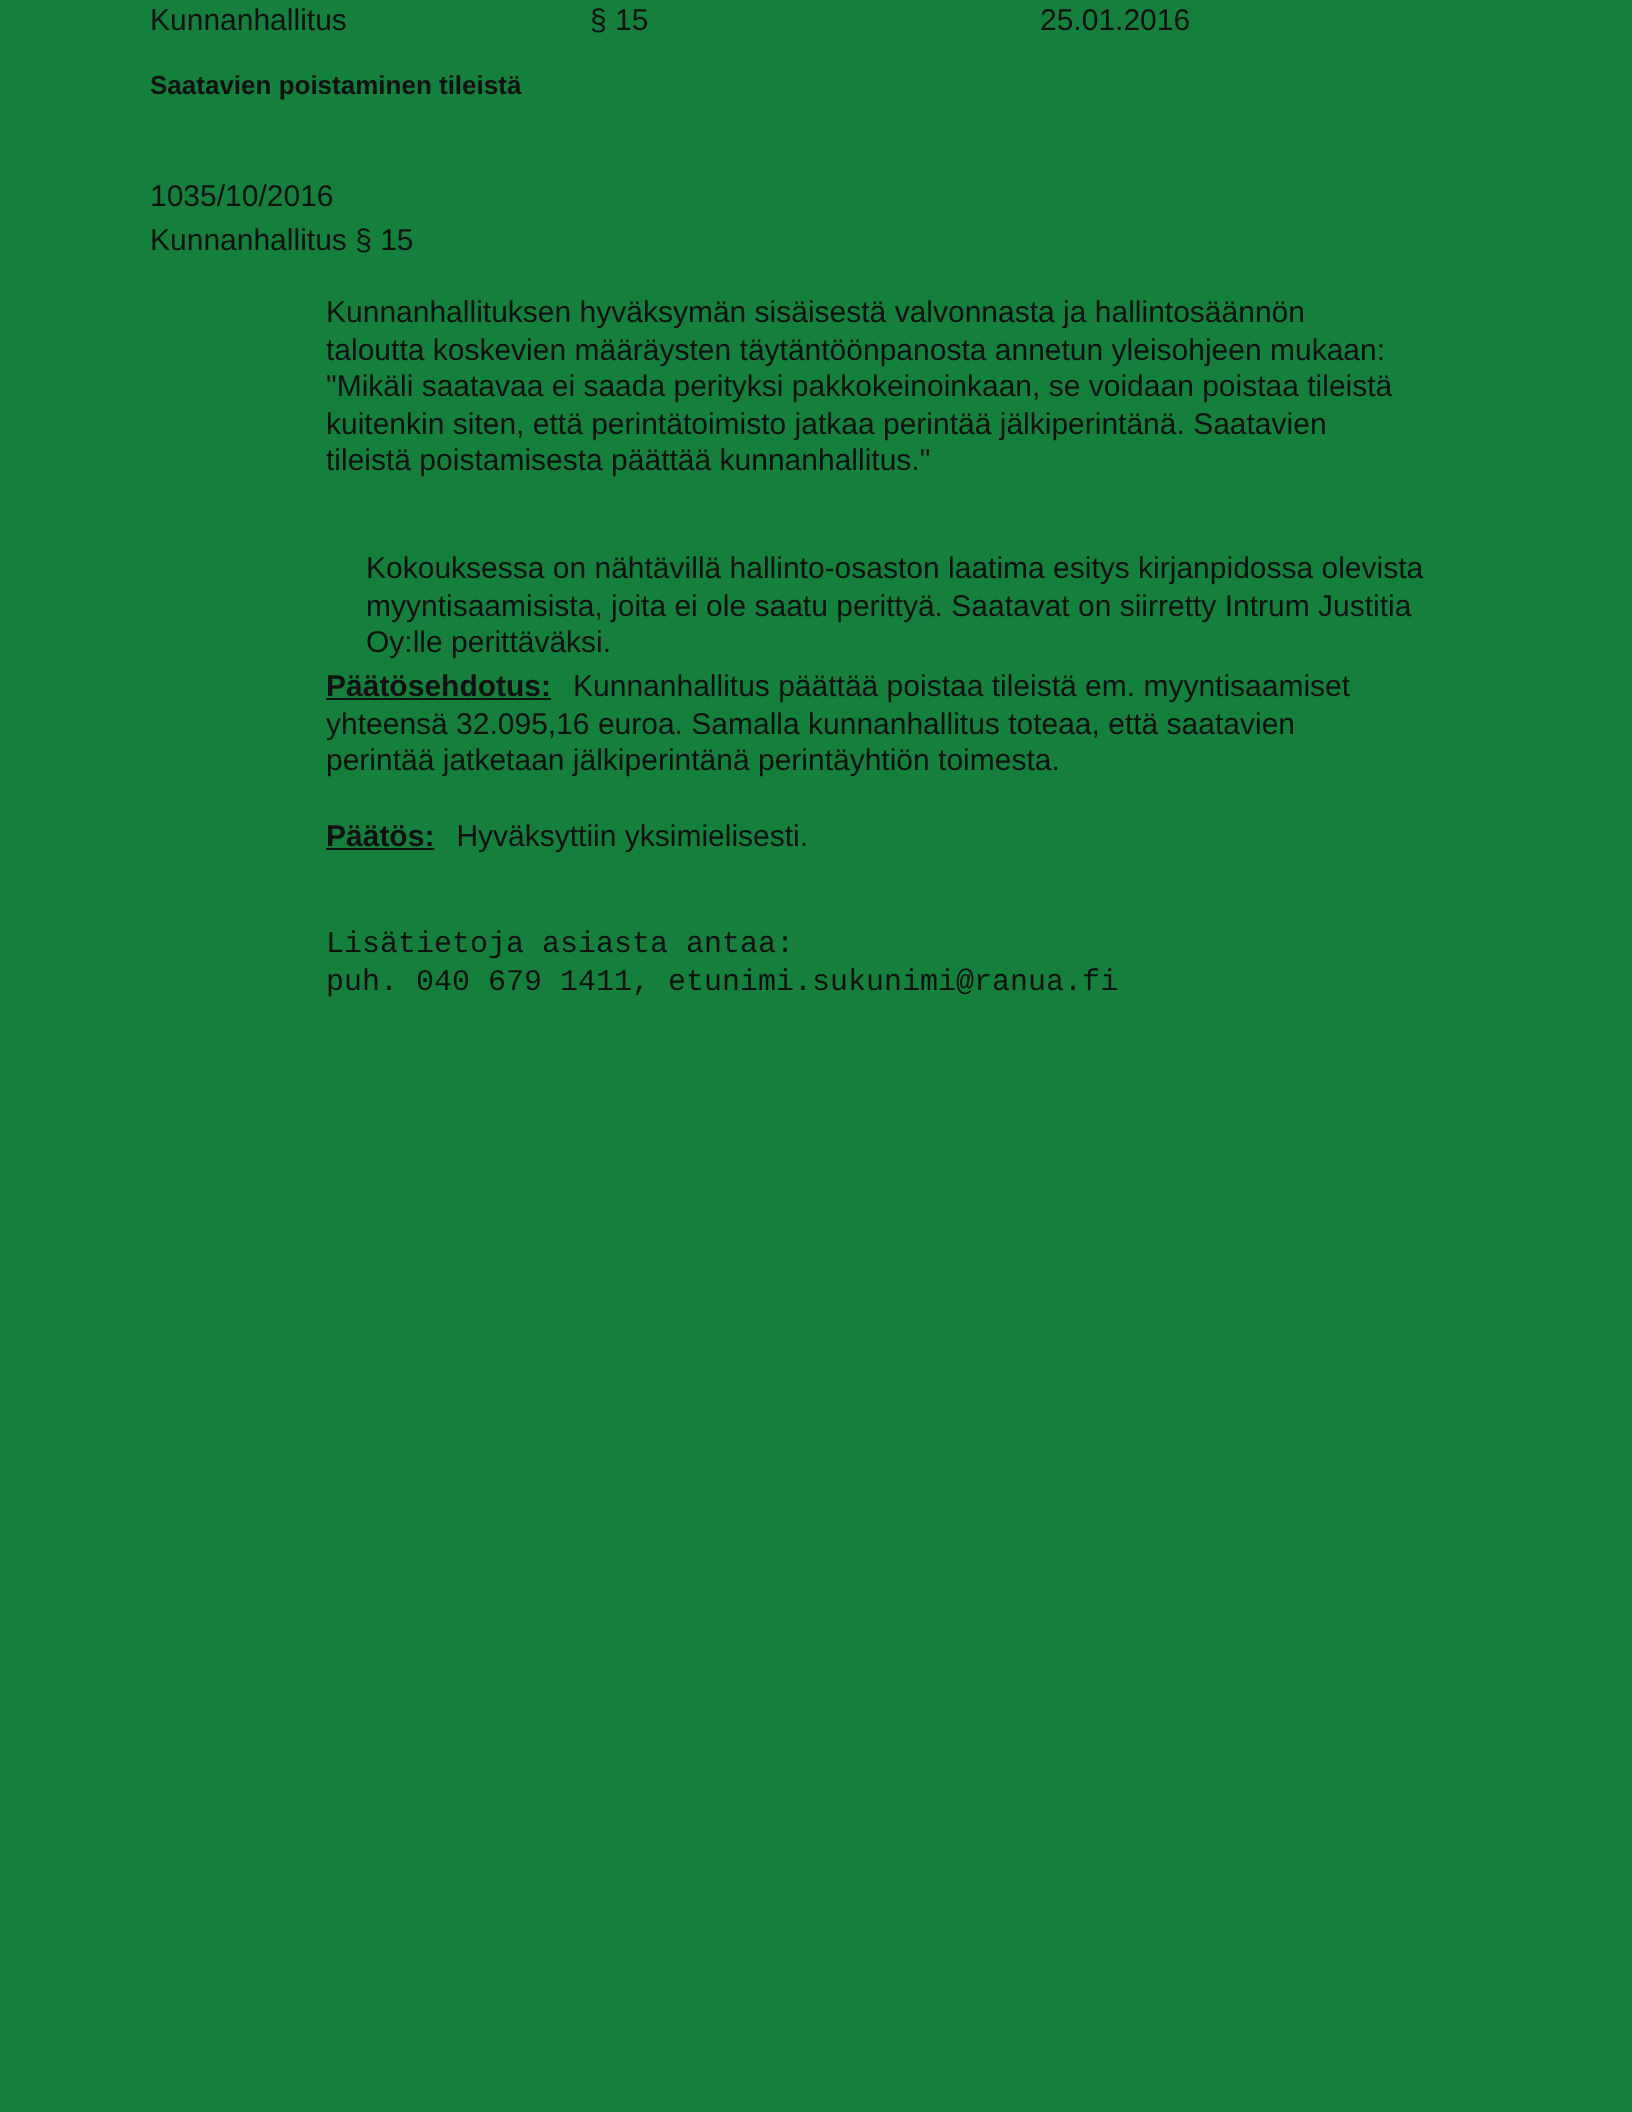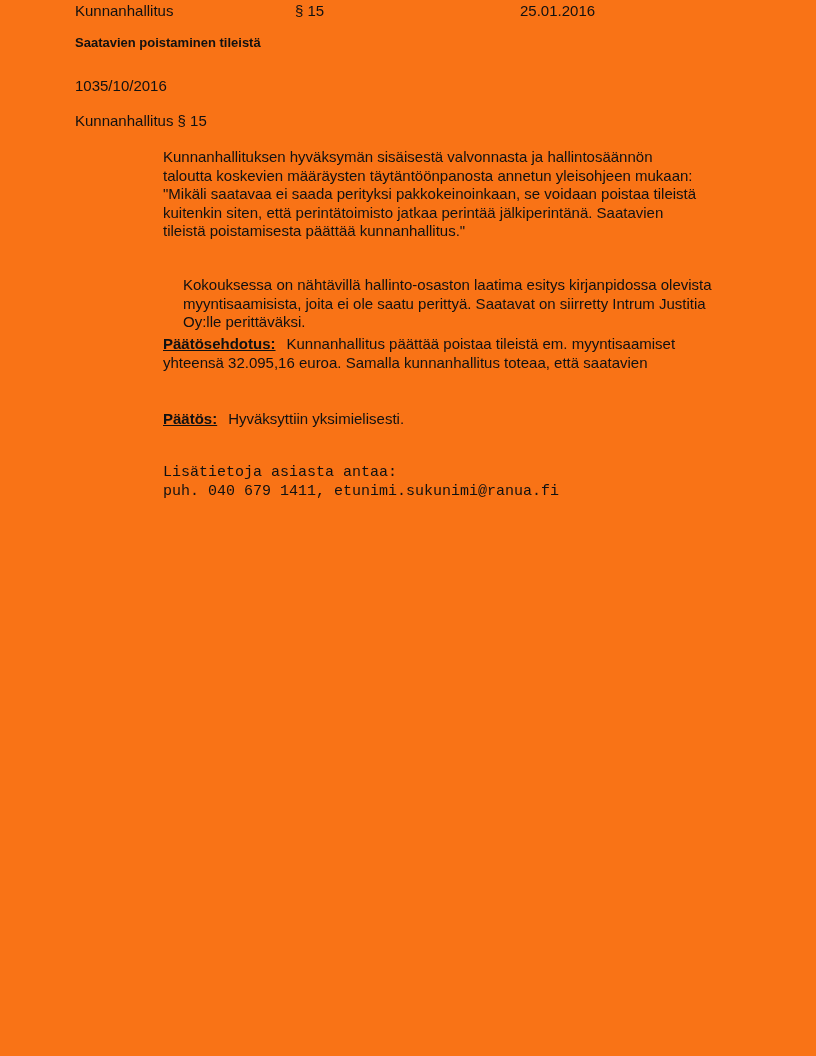--- a/index.html
+++ b/index.html
@@ -4,21 +4,21 @@
 <style>
   html, body {
     margin: 0;
     padding: 0;
     background: #ffffff;
   }
   .page {
     position: relative;
     width: 816px;
     height: 1056px;
-    background: #f97316;
+    background: #15803d;
     font-family: "Liberation Sans", "DejaVu Sans", sans-serif;
     font-size: 15px;
     line-height: 18.5px;
     color: #111111;
     overflow: hidden;
   }
   .line { white-space: nowrap; }
 
   
   .header-row { position: absolute; top: 2px; left: 0; width: 100%; height: 19px; }
@@ -30,21 +30,21 @@
   .title {
     position: absolute;
     top: 33px; left: 75px;
     margin: 0;
     font-size: 13px;
     line-height: 20px;
     font-weight: bold;
     white-space: nowrap;
   }
 
-  .case-number   { position: absolute; top: 77px;  left: 75px; }
+  .case-number   { position: absolute; top: 90px;  left: 75px; }
   .section-ref   { position: absolute; top: 112px; left: 75px; }
 
   
   .para { position: absolute; left: 163px; }
   .p-quote    { top: 148px; }
   .p-meeting  { top: 276px; margin-left: 20px; }
   .p-proposal { top: 335px; }
   .p-decision { top: 410px; }
   .p-contact  { top: 464px; font-family: Liberation Mono, monospace; }
 
@@ -83,20 +83,21 @@
     <div class="line">Kokouksessa on nähtävillä hallinto-osaston laatima esitys kirjanpidossa olevista</div>
     <div class="line">myyntisaamisista, joita ei ole saatu perittyä. Saatavat on siirretty Intrum Justitia</div>
     <div class="line">Oy:lle perittäväksi.</div>
   </div>
 
   <div class="para p-proposal">
     <div class="line">
       <span class="label">Päätösehdotus:</span><span class="after-label">Kunnanhallitus päättää poistaa tileistä em. myyntisaamiset</span>
     </div>
     <div class="line">yhteensä 32.095,16 euroa. Samalla kunnanhallitus toteaa, että saatavien</div>
+    <div class="line">perintää jatketaan jälkiperintänä perintäyhtiön toimesta.</div>
   </div>
 
   <div class="para p-decision">
     <div class="line">
       <span class="label">Päätös:</span><span class="after-label">Hyväksyttiin yksimielisesti.</span>
     </div>
   </div>
 
   <div class="para p-contact">
     <div class="line">Lisätietoja asiasta antaa:</div>

